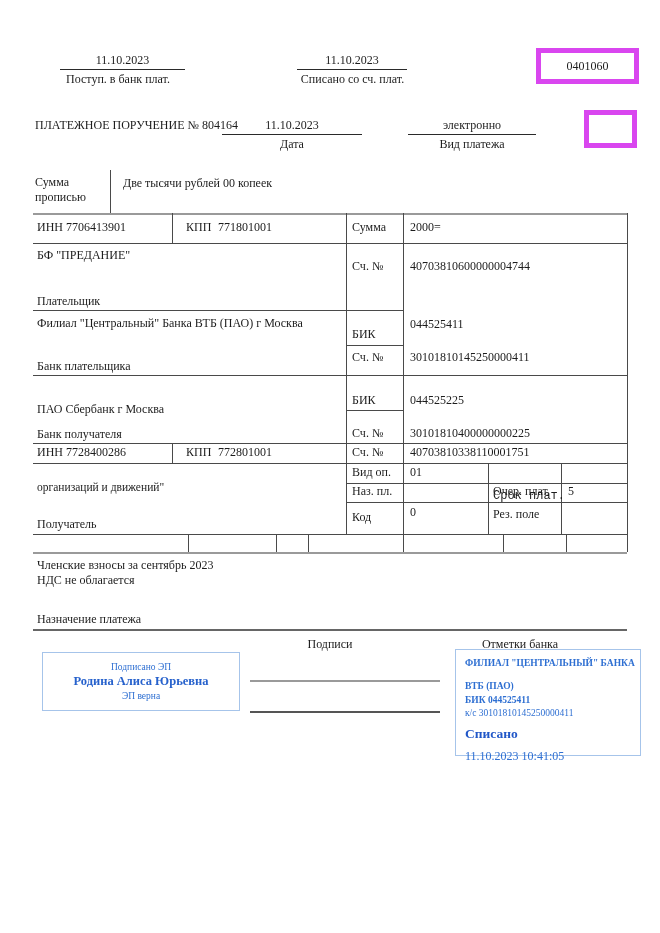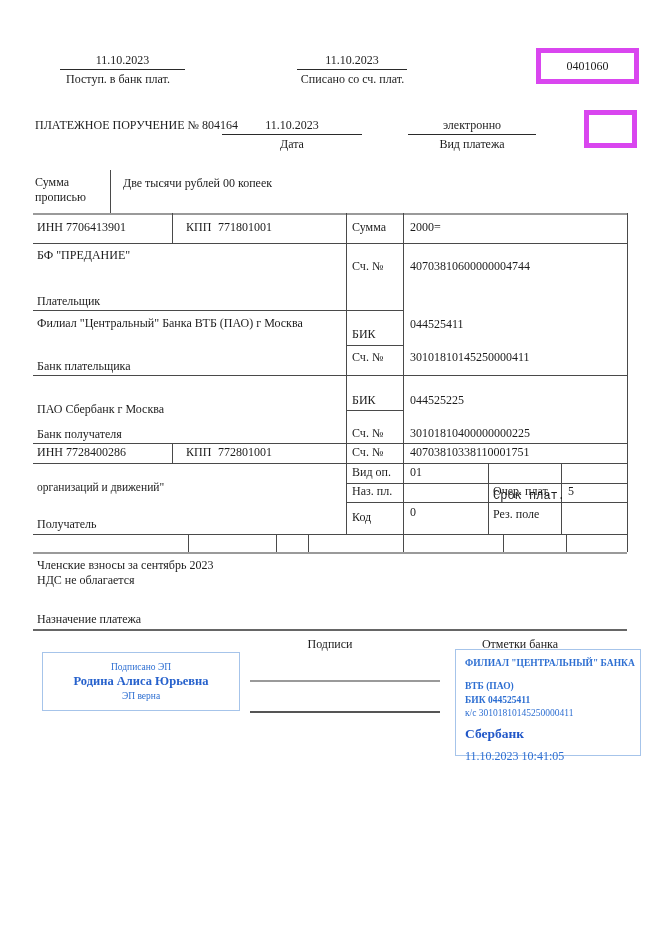--- a/index.html
+++ b/index.html
@@ -136,17 +136,17 @@
   </div>
 
   <div class="sigline" style="left:250px;top:680px;width:190px;background:#9a9a9a;"></div>
   <div class="sigline" style="left:250px;top:711px;width:190px;background:#555;"></div>
 
   <div class="stamp bank-stamp" style="left:455px;top:649px;width:186px;height:107px;">
     <div class="bs-line" style="font-weight:bold;">ФИЛИАЛ "ЦЕНТРАЛЬНЫЙ" БАНКА</div>
     <div class="bs-line" style="font-weight:bold;margin-top:10px;">ВТБ (ПАО)</div>
     <div class="bs-line" style="font-weight:bold;">БИК 044525411</div>
     <div class="bs-line">к/с 30101810145250000411</div>
-    <div class="bs-status">Сбербанк</div>
+    <div class="bs-status">Списано</div>
     <div class="bs-dt">11.10.2023 10:41:05</div>
   </div>
 
 </div>
 
 </body></html>

